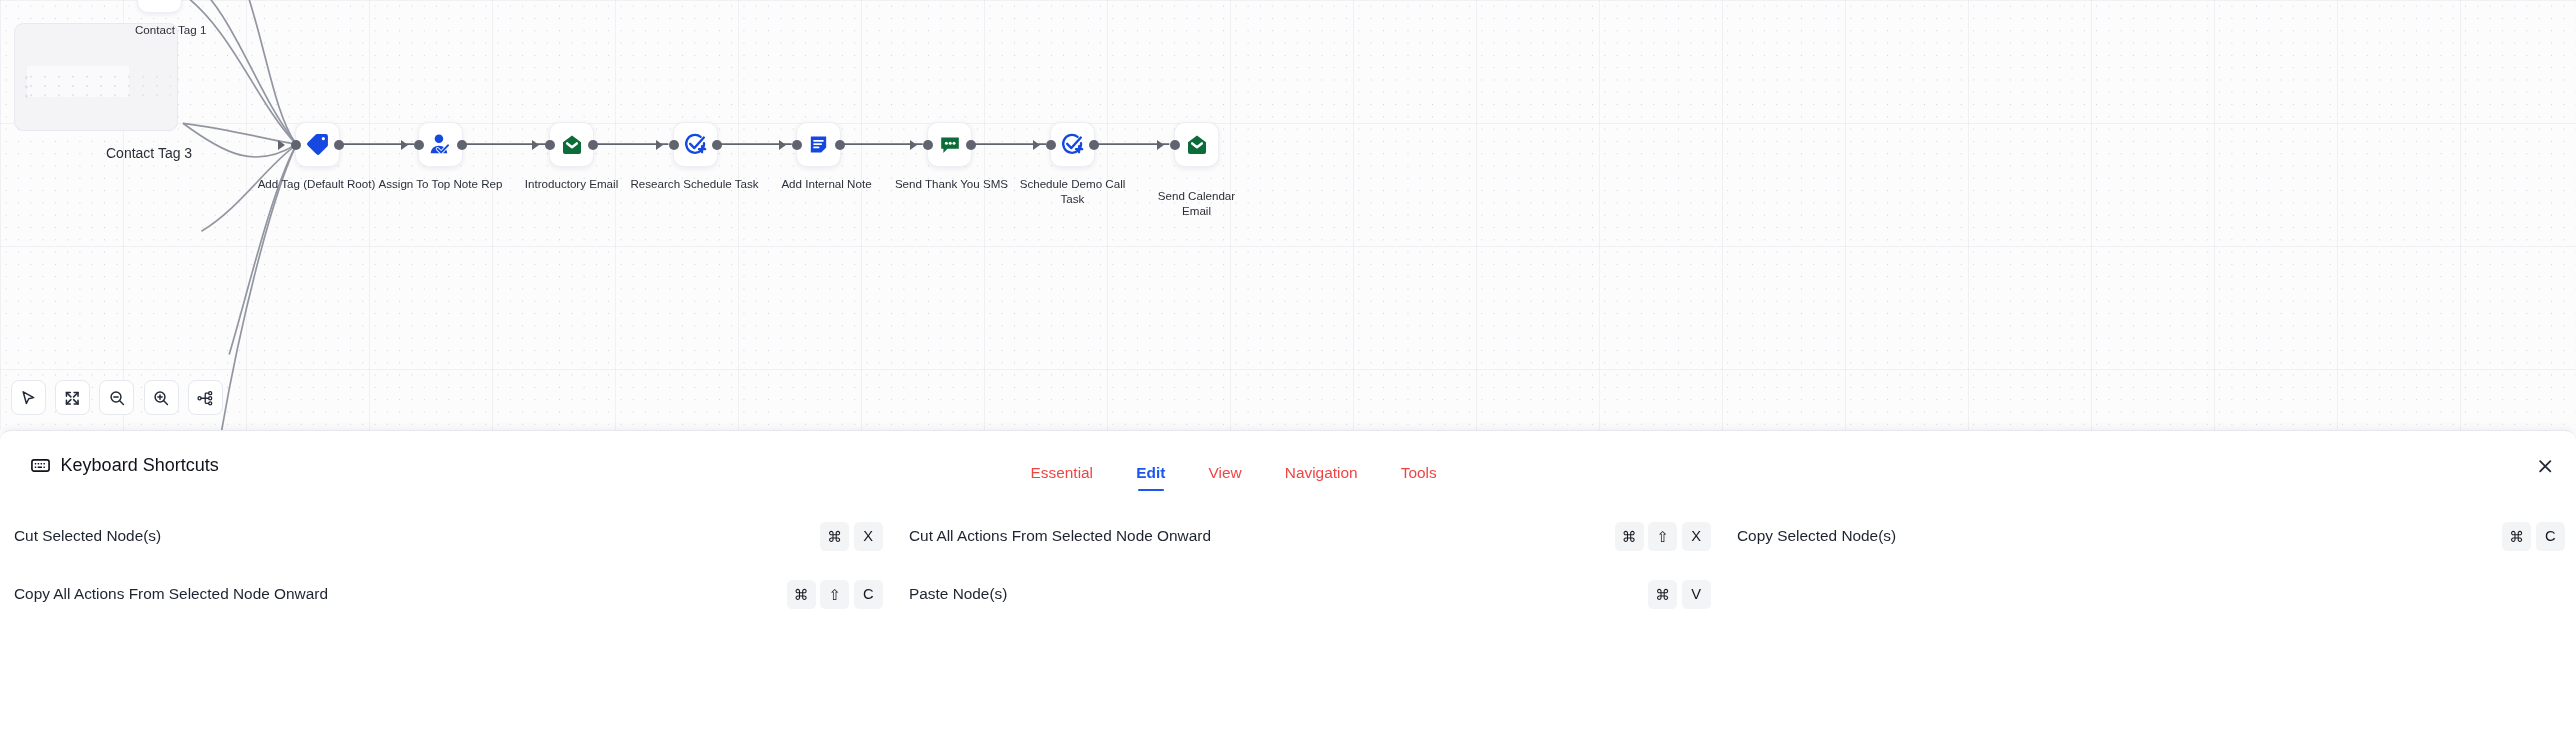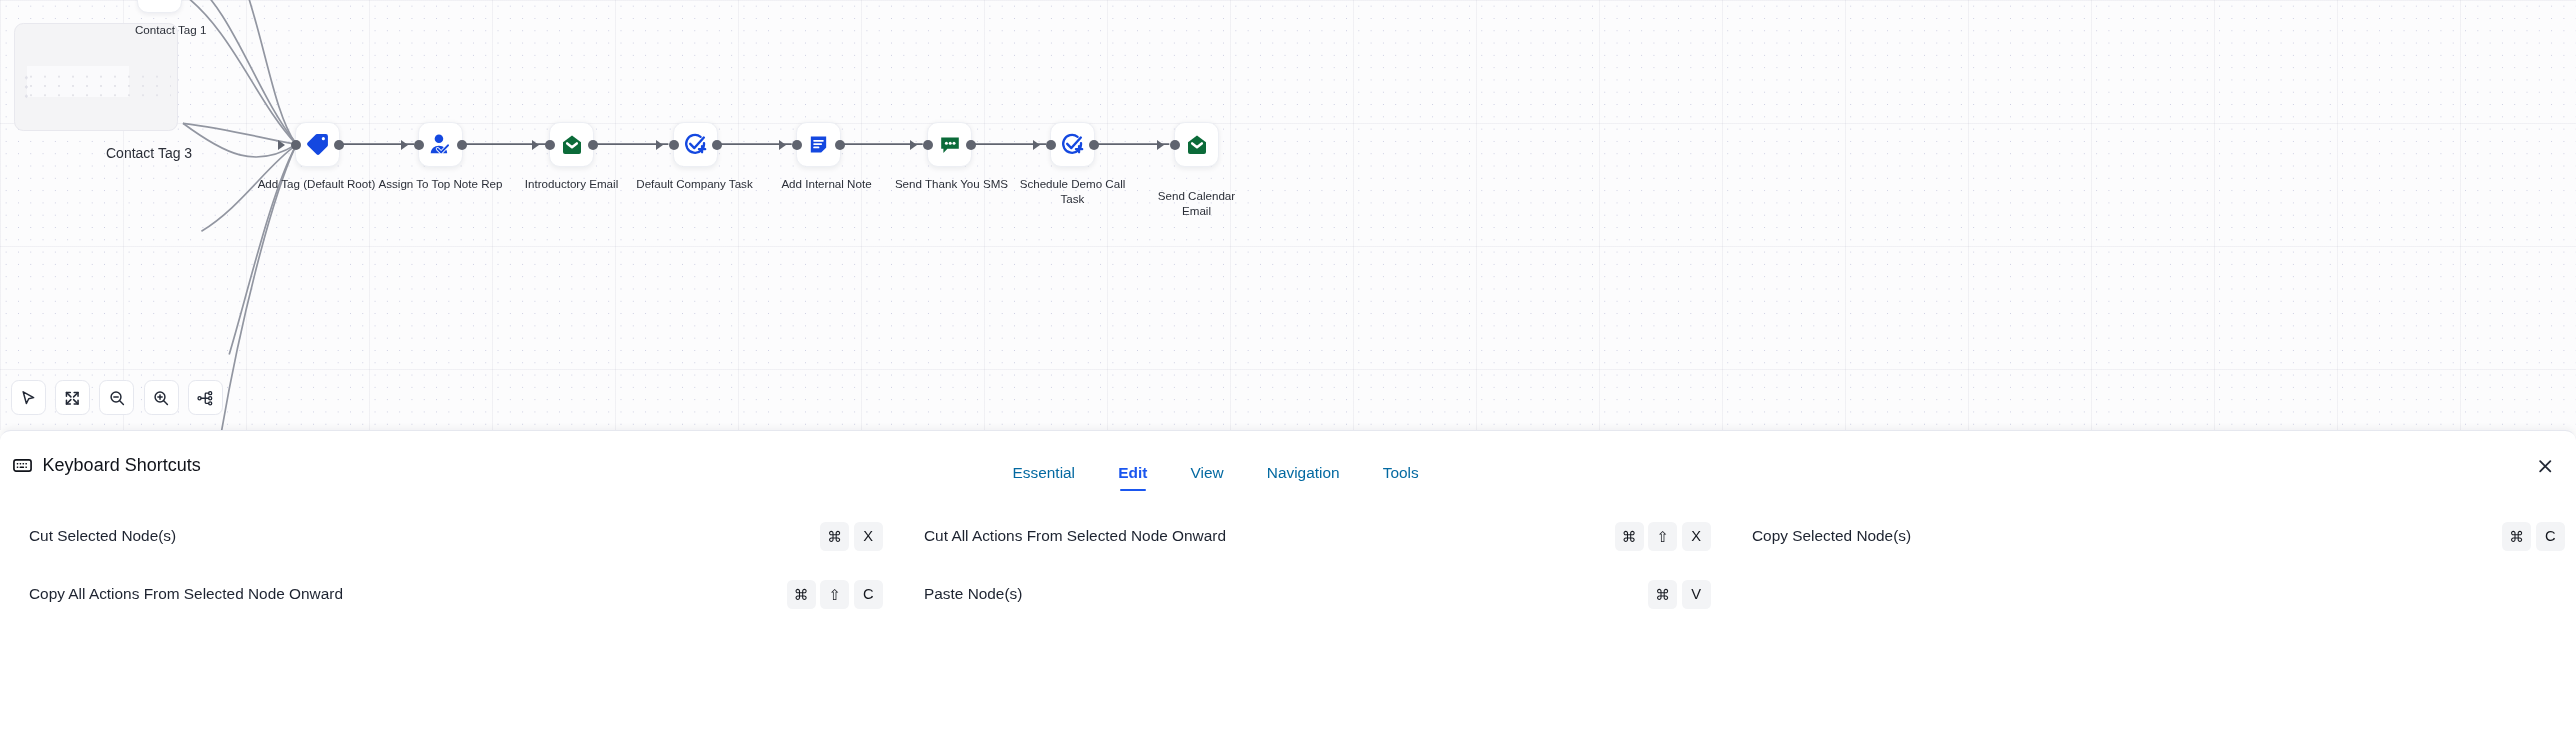--- a/index.html
+++ b/index.html
@@ -181,20 +181,21 @@
     background: #ffffff;
     border-top: 0.8px solid #e6e8ef;
     border-top-left-radius: 10.8px;
     border-top-right-radius: 10.8px;
     box-shadow: 0 -1.5px 7.7px rgba(20,25,45,0.05);
   }
 
   .panel-header {
     position: relative;
     height: 76px;
+    margin-left: 18px;
   }
 
   .panel-title {
     position: absolute;
     left: 12.3px;
     top: 24px;
     display: flex;
     align-items: center;
     gap: 9.3px;
     font-size: 18px;
@@ -205,21 +206,21 @@
     position: absolute;
     left: 991px;
     top: 31px;
     display: flex;
     gap: 0px;
   }
   .tab {
     position: relative;
     padding: 1.5px 21.6px 9.3px 21.6px;
     font-size: 15.4px;
-    color: #0369a1;
+    color: #ef4444;
     cursor: pointer;
     white-space: nowrap;
   }
   .tab.active { color: #1a56ef; font-weight: 700; }
   .tab.active::after {
     content: "";
     position: absolute;
     left: 50%;
     transform: translateX(-50%);
     bottom: 0;
@@ -247,21 +248,21 @@
     top: 76px;
     width: 2576px;
     display: grid;
     grid-template-columns: 895px 828px 854px;
   }
   .sc-row {
     display: flex;
     align-items: center;
     justify-content: space-between;
     height: 58px;
-    padding-left: 29px;
+    padding-left: 14px;
     padding-right: 12.3px;
     gap: 44px;
   }
   .sc-label {
     font-size: 15.4px;
     color: #1d2330;
     white-space: nowrap;
   }
   .sc-keys {
     display: flex;
@@ -362,21 +363,21 @@
     <div class="node" style="left:673px; top:122px;">
       <div class="arrowhead" style="left:-18.5px;"></div>
       <div class="port left"></div>
       <svg width="25" height="25" viewBox="0 0 24 24">
         <path d="M20.2 10.6 a8.6 8.6 0 1 1 -3.3 -6" fill="none" stroke="#1448e0" stroke-width="2.2" stroke-linecap="round"></path>
         <path d="M6.9 11.4 L10.9 15.4 L20 5.3" fill="none" stroke="#1448e0" stroke-width="2.3" stroke-linecap="round" stroke-linejoin="round"></path>
         <path d="M18.3 13.5 v6 M15.3 16.5 h6" stroke="#1448e0" stroke-width="2.2" stroke-linecap="round"></path>
       </svg>
       <div class="port right"></div>
     </div>
-    <div class="node-label" style="left:602px; top:177px; width:185px;">Default Company Task</div>
+    <div class="node-label" style="left:602px; top:177px; width:185px;">Research Schedule Task</div>
 
     <div class="node" style="left:796px; top:122px;">
       <div class="arrowhead" style="left:-18.5px;"></div>
       <div class="port left"></div>
       <svg width="23" height="23" viewBox="0 0 24 24">
         <path d="M4 3.6 h16 v11.4 l-5.4 5.4 H4 z" fill="#1448e0"></path>
         <path d="M20 15 h-5.4 v5.4 z" fill="#1448e0" opacity="0.72"></path>
         <path d="M7.4 8.2 h9.2 M7.4 11.6 h7.4 M7.4 15 h4.6" stroke="#ffffff" stroke-width="1.9" stroke-linecap="round"></path>
       </svg>
       <div class="port right"></div>

